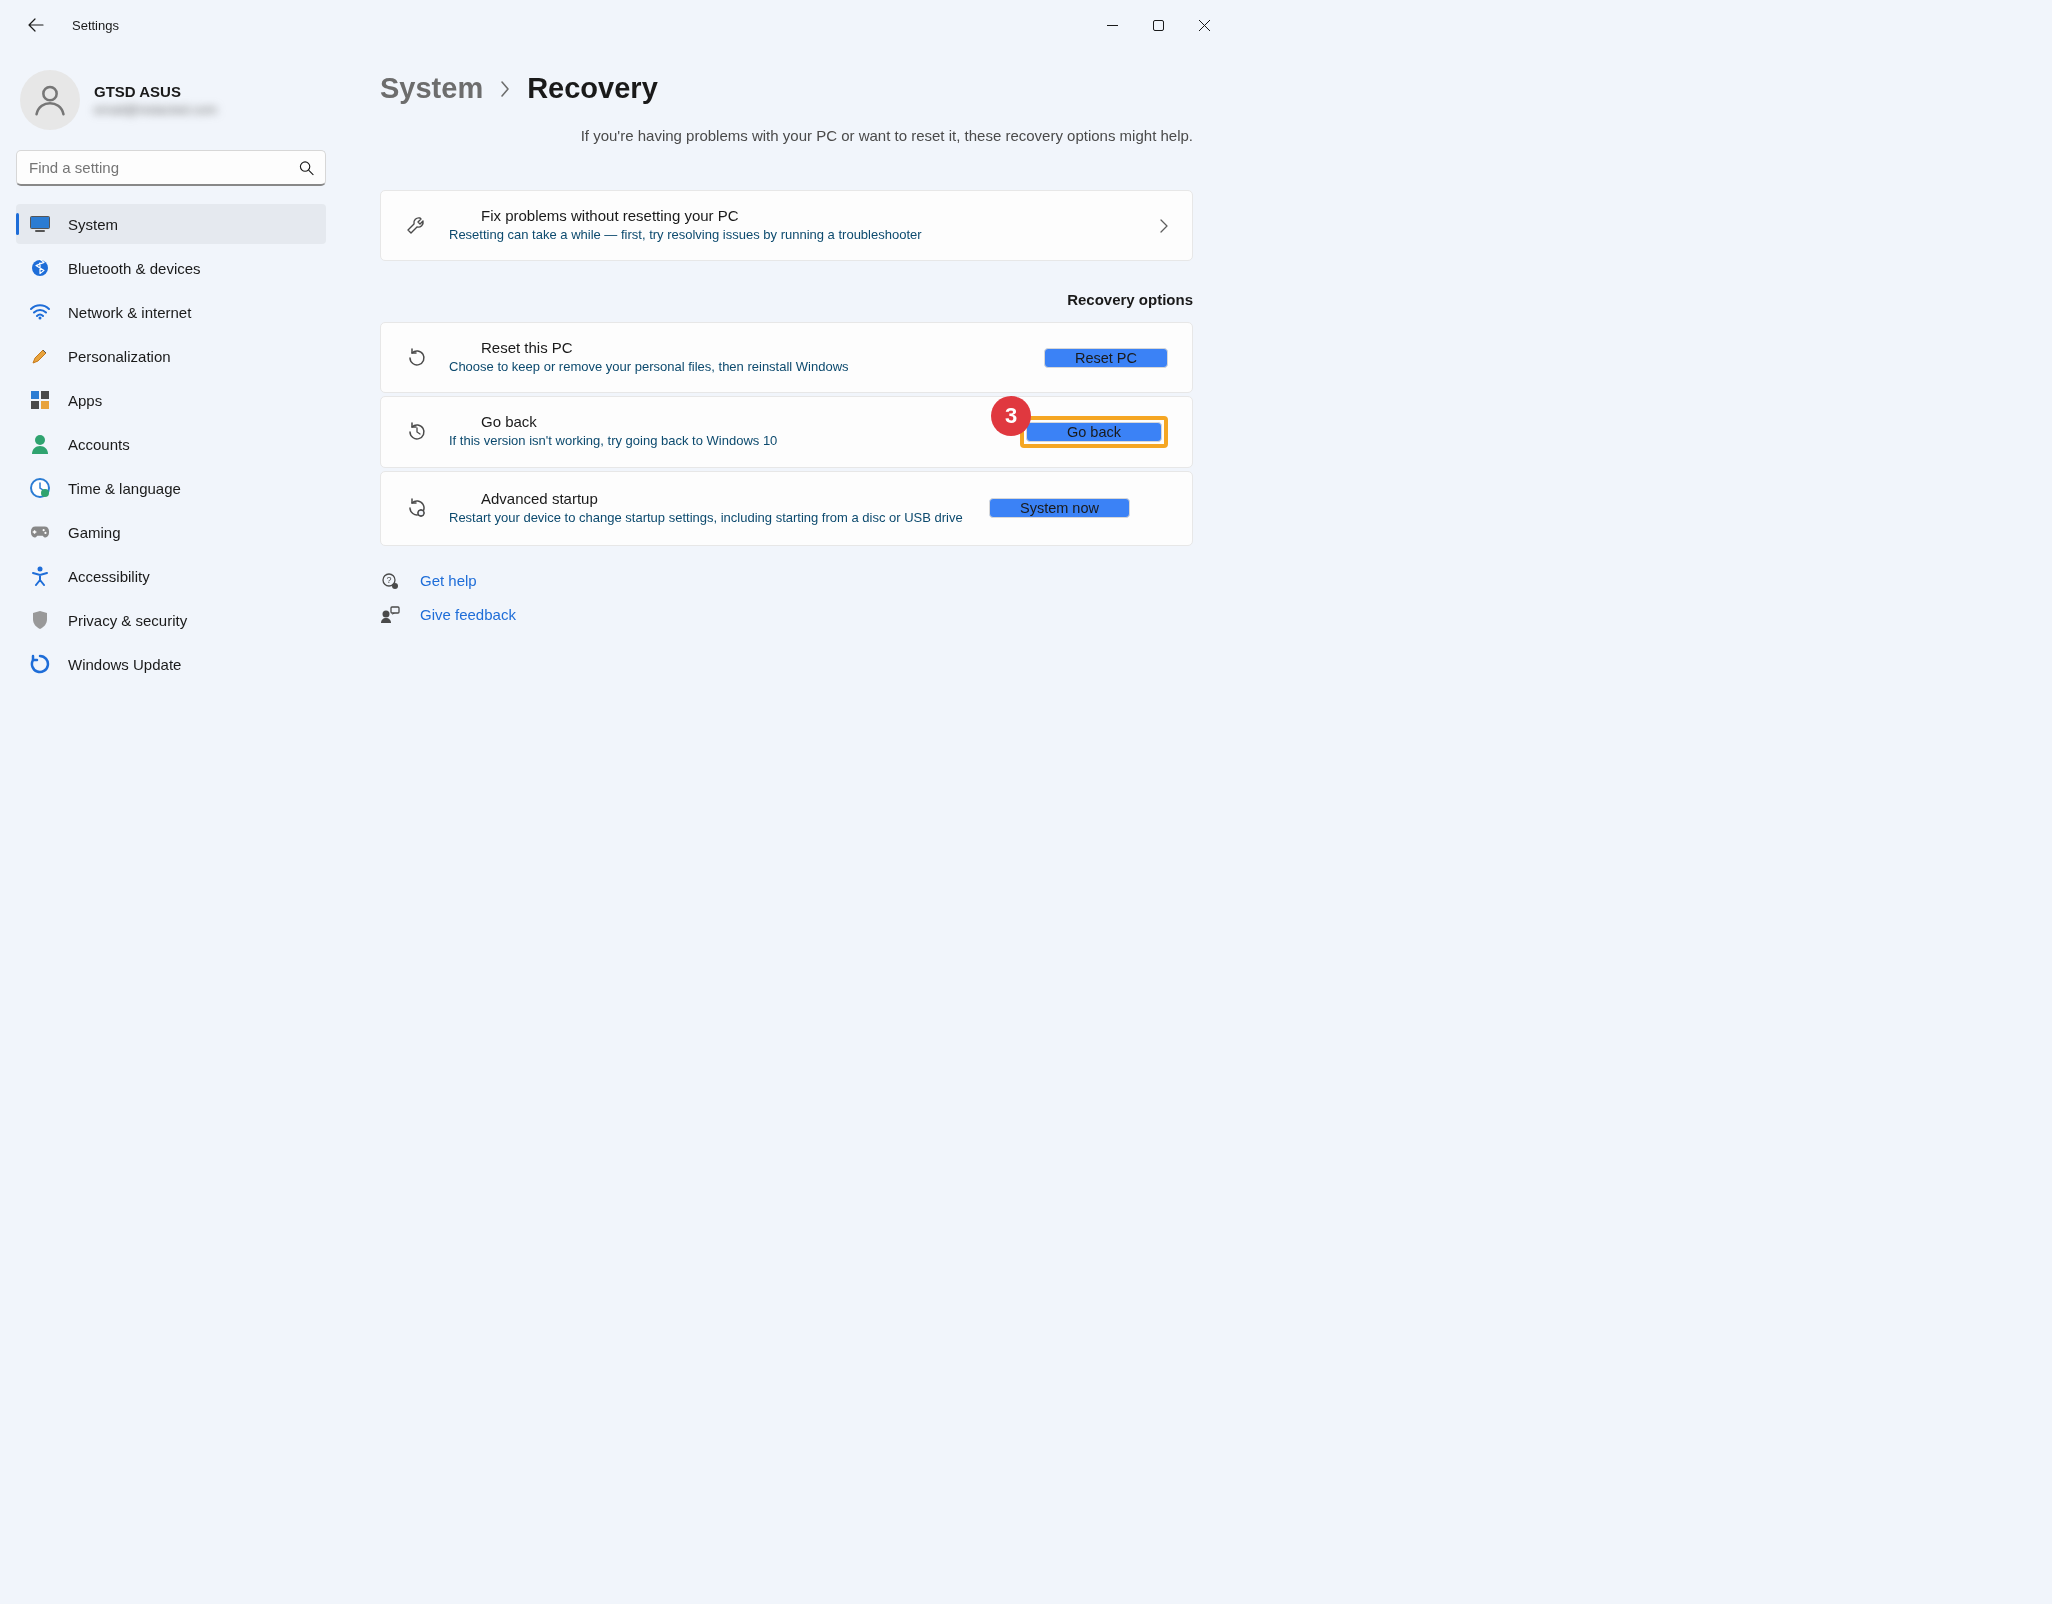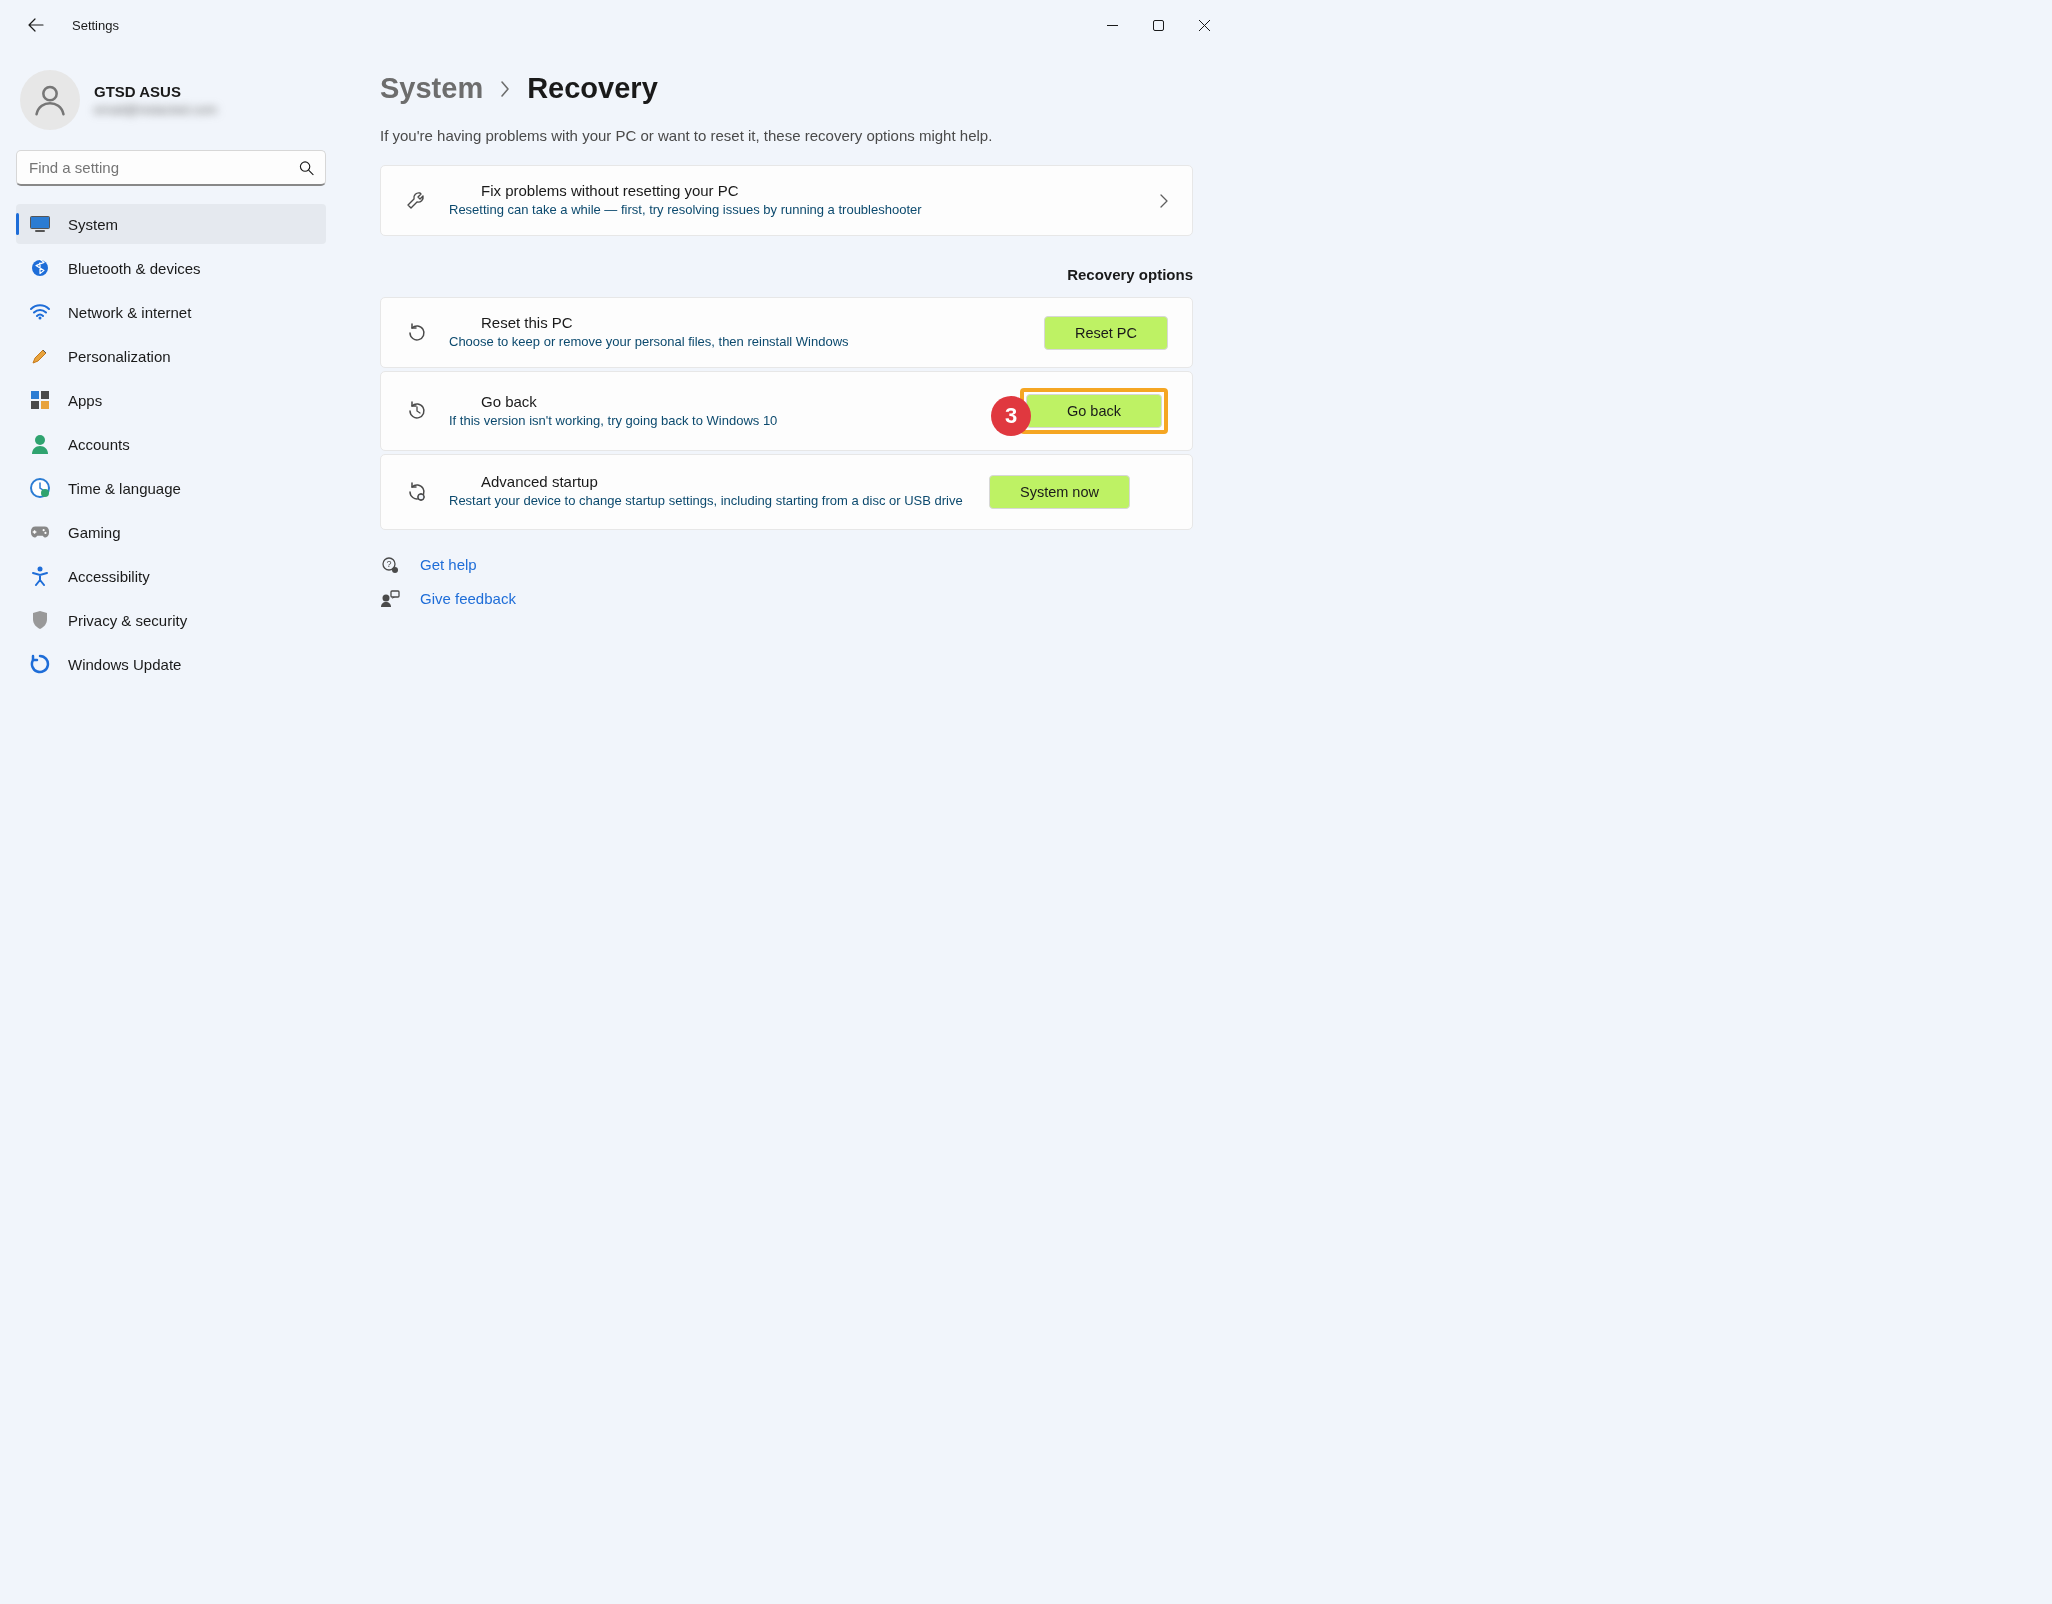--- a/index.html
+++ b/index.html
@@ -29,31 +29,31 @@
 .nav-item.active { background: #e5e9ef; }
 .nav-item.active::before { content: ""; position: absolute; left: 0; top: 9px; bottom: 9px; width: 3px; background: #1e6dd8; border-radius: 2px; }
 .nav-icon { width: 20px; height: 20px; display: flex; align-items: center; justify-content: center; }
 .nav-label { font-size: 15px; color: #1a1a1a; }
 
 .main { flex: 1; padding: 22px 22px 0 54px; }
 .breadcrumb { display: flex; align-items: center; gap: 16px; margin-bottom: 22px; }
 .bc-parent { font-size: 29px; font-weight: 600; color: #6d6d6d; }
 .bc-chevron { color: #6d6d6d; }
 .bc-current { font-size: 29px; font-weight: 600; color: #1a1a1a; }
-.subtitle { font-size: 15px; color: #4a4a4a; margin-bottom: 21px; }
+.subtitle { font-size: 15px; color: #4a4a4a; margin-bottom: 46px; text-align: right; }
 
 .card { background: #fdfdfd; border: 1px solid #e7e7e7; border-radius: 5px; margin-bottom: 3px; }
 .card-row { display: flex; align-items: center; padding: 16px 24px; gap: 20px; }
 .card-row.tall { padding: 18px 24px; }
 .card-icon { width: 24px; flex-shrink: 0; display: flex; align-items: center; justify-content: center; }
 .card-text { flex: 1; }
 .card-title { font-size: 15px; color: #1a1a1a; margin-bottom: 2px; margin-left: 32px; }
 .card-desc { font-size: 13px; color: #0c4a6e; line-height: 1.4; }
 .card-chevron { color: #5e5e5e; }
-.action-btn { background: #bef264; border: 1px solid #d7d7d7; border-radius: 4px; height: 34px; padding: 0 30px; font-size: 14.5px; color: #1a1a1a; cursor: default; }
+.action-btn { background: #3b82f6; border: 1px solid #d7d7d7; border-radius: 4px; height: 20px; padding: 0 30px; font-size: 14.5px; color: #1a1a1a; cursor: default; }
 
 .section-label { font-size: 15px; font-weight: 600; color: #1a1a1a; margin: 30px 0 14px 0; text-align: right; }
 
 .highlight-box { border: 4px solid #f5a623; border-radius: 4px; padding: 2px; }
 .callout { position: absolute; width: 40px; height: 40px; border-radius: 50%; background: #e0383f; color: #fff; font-size: 22px; font-weight: 600; display: flex; align-items: center; justify-content: center; left: 991px; top: 396px; z-index: 10; }
 
 .links { margin-top: 26px; display: flex; flex-direction: column; gap: 16px; }
 .link-row { display: flex; align-items: center; gap: 20px; }
 .link-icon { width: 20px; display: flex; justify-content: center; }
 .link-text { font-size: 15px; color: #1e6dd8; }

